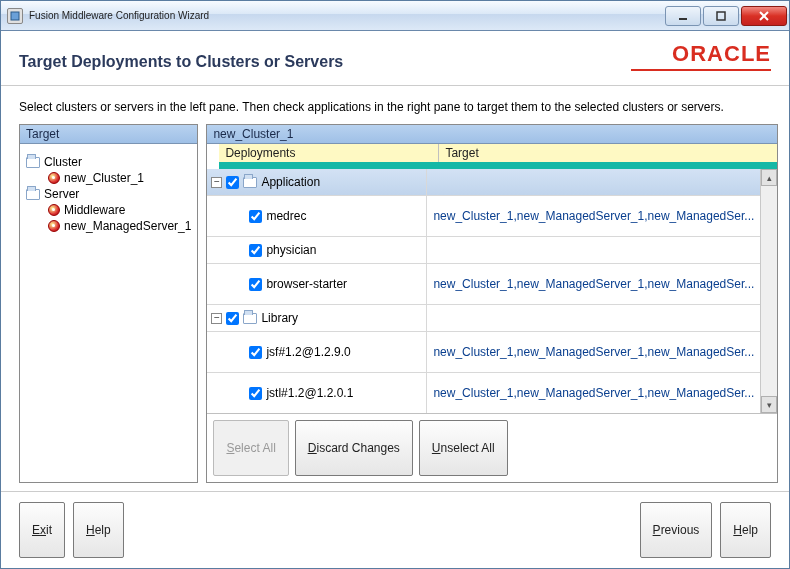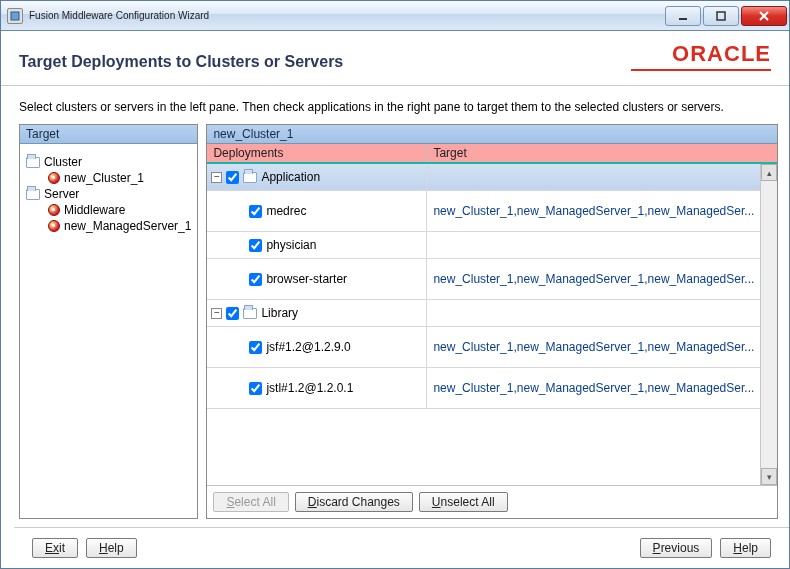--- a/index.html
+++ b/index.html
@@ -71,22 +71,23 @@
   .pane.right { flex:1; }
 
   .pane-title {
     background: linear-gradient(to bottom, #b8d2ef, #9fc0e6);
     border-bottom:1px solid #7a94b3;
     padding: 2px 6px;
     color:#1a2a4a;
     font-size:12px;
   }
   .col-head {
-    display:flex; border-bottom:2px solid #14b8a6;
-    background:#fca5a5;
+    display:flex; border-bottom:7px solid #14b8a6;
+    background:#fef9c3;
+    margin-left:12px;
   }
   .col-head .col {
     padding:2px 6px; font-size:12px; color:#222;
     border-right:1px solid #c0c0c0;
   }
   .col.deploy { width:220px; }
   .col.target { flex:1; border-right:none; }
 
   .tree {
     flex:1; overflow:auto; padding:10px 2px;
@@ -151,29 +152,29 @@
     display:flex; flex-direction:column; justify-content:space-between;
   }
   .scroll-btn {
     height:17px; background:#e3e3e3; border:1px solid #b0b0b0;
     display:flex; align-items:center; justify-content:center; font-size:9px; color:#555;
   }
 
   .right-buttons { display:flex; gap:6px; padding:6px; border-top:1px solid #c0c0c0; }
   .btn {
     border:1px solid #7a7a7a; background:linear-gradient(to bottom,#fdfdfd,#e6e6e6);
-    padding:2px 12px; font-size:12px; color:#222; border-radius:2px;
+    padding:20px 12px; font-size:12px; color:#222; border-radius:2px;
   }
   .btn:first-letter{ text-decoration:underline; }
   .btn.disabled { color:#999; border-color:#bbb; background:#f0f0f0; }
 
   .footer {
     border-top:1px solid #ccc;
     padding:10px 18px;
-    display:flex; justify-content:space-between;margin-left:13px;
+    display:flex; justify-content:space-between;
   }
   .footer .grp { display:flex; gap:8px; }
   .u { text-decoration: underline; }
 </style>
 </head>
 <body>
 
 <div class="window">
   <div class="titlebar">
     <div class="app-icon">

